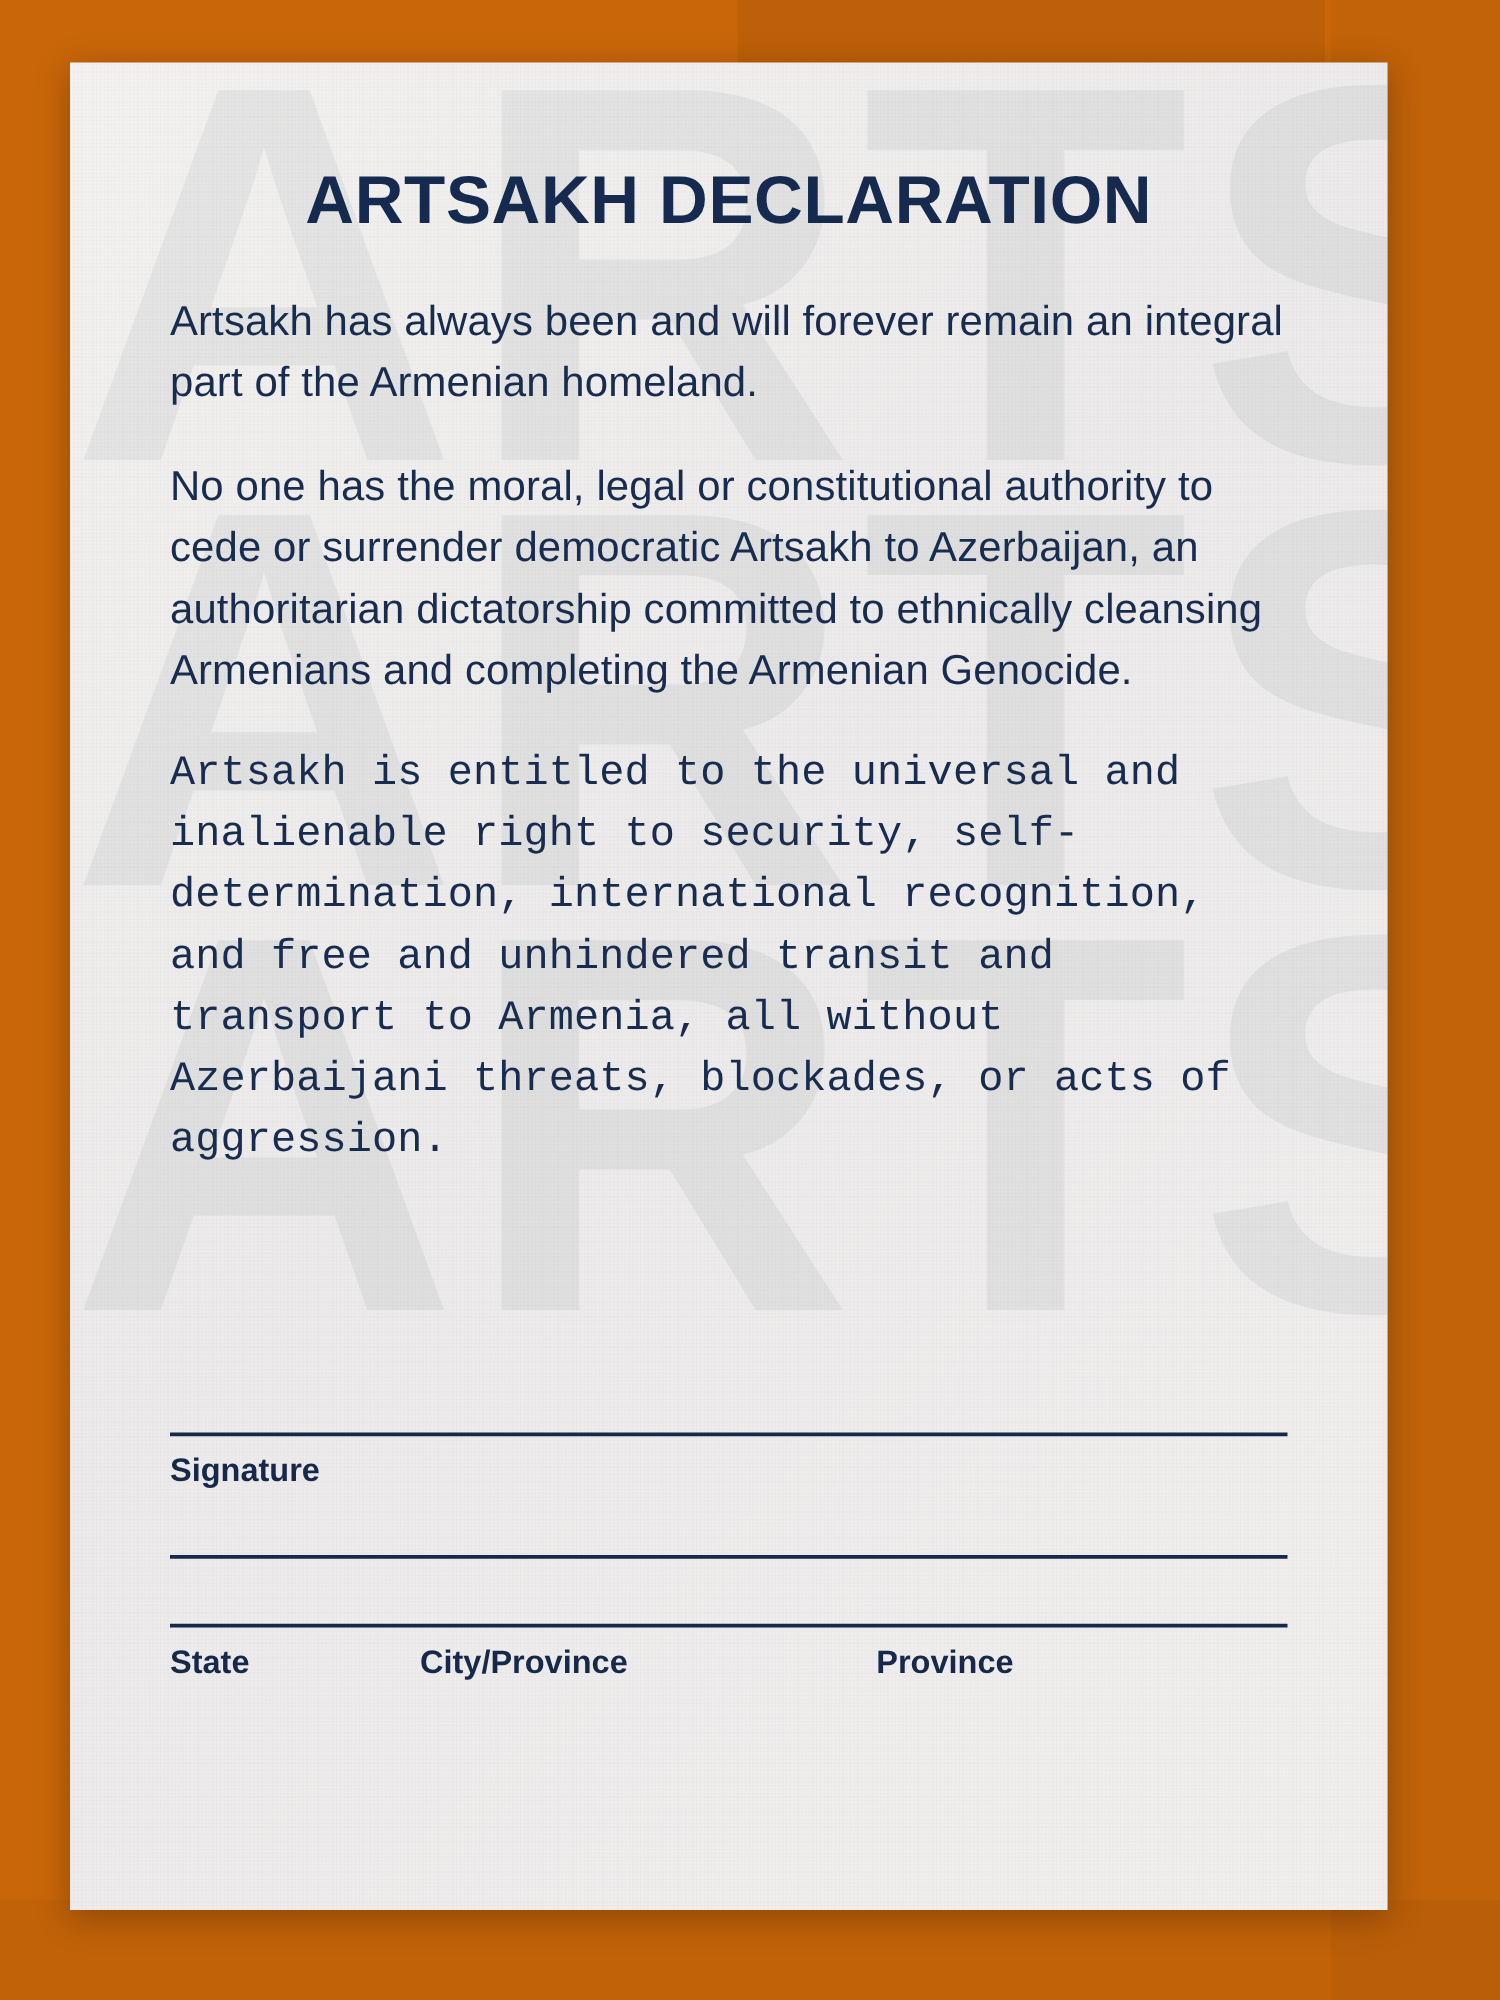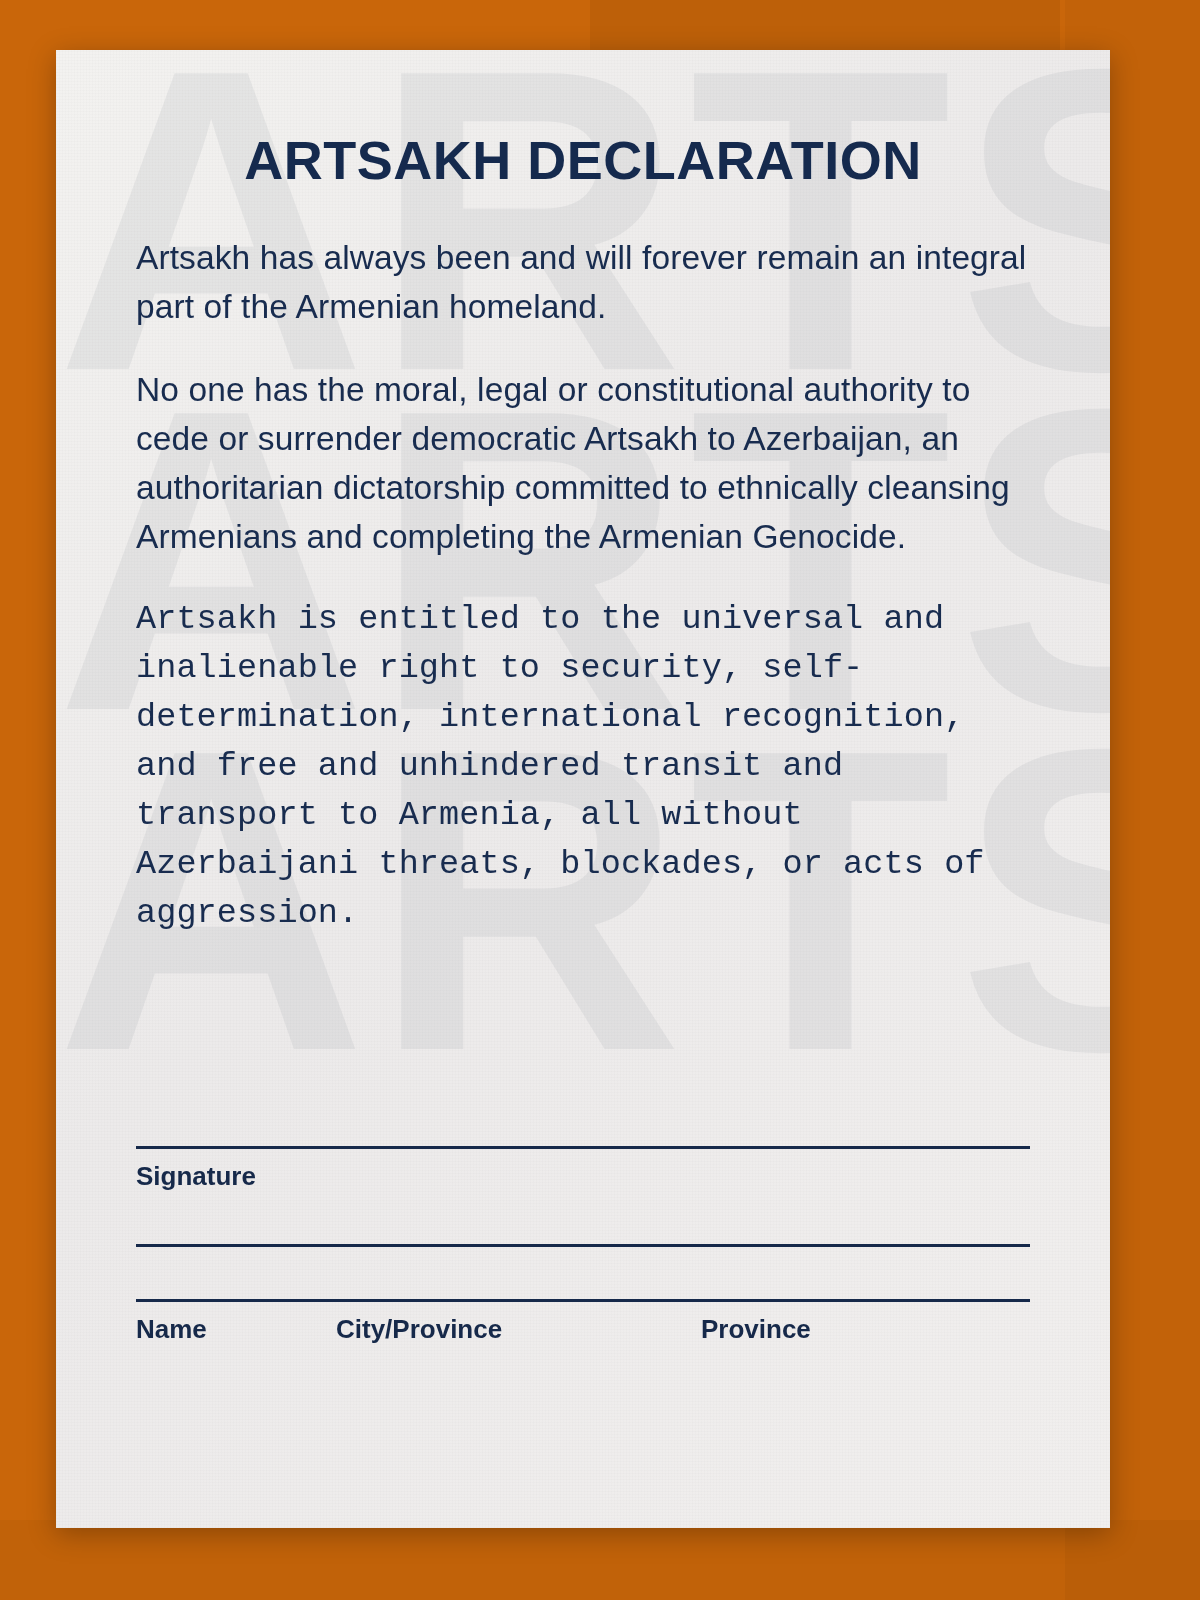--- a/index.html
+++ b/index.html
@@ -160,20 +160,20 @@
       <div class="field-label">Signature</div>
     </div>
 
     <div class="field-block">
       <div class="field-line"></div>
     </div>
 
     <div class="field-block">
       <div class="field-line"></div>
       <div class="field-row">
-        <div class="field-label col-city">Name</div>
+        <div class="field-label col-city">State</div>
         <div class="field-label col-state">City/Province</div>
         <div class="field-label col-country">Province</div>
       </div>
     </div>
 
   </div>
 </div>
 
 </body></html>

